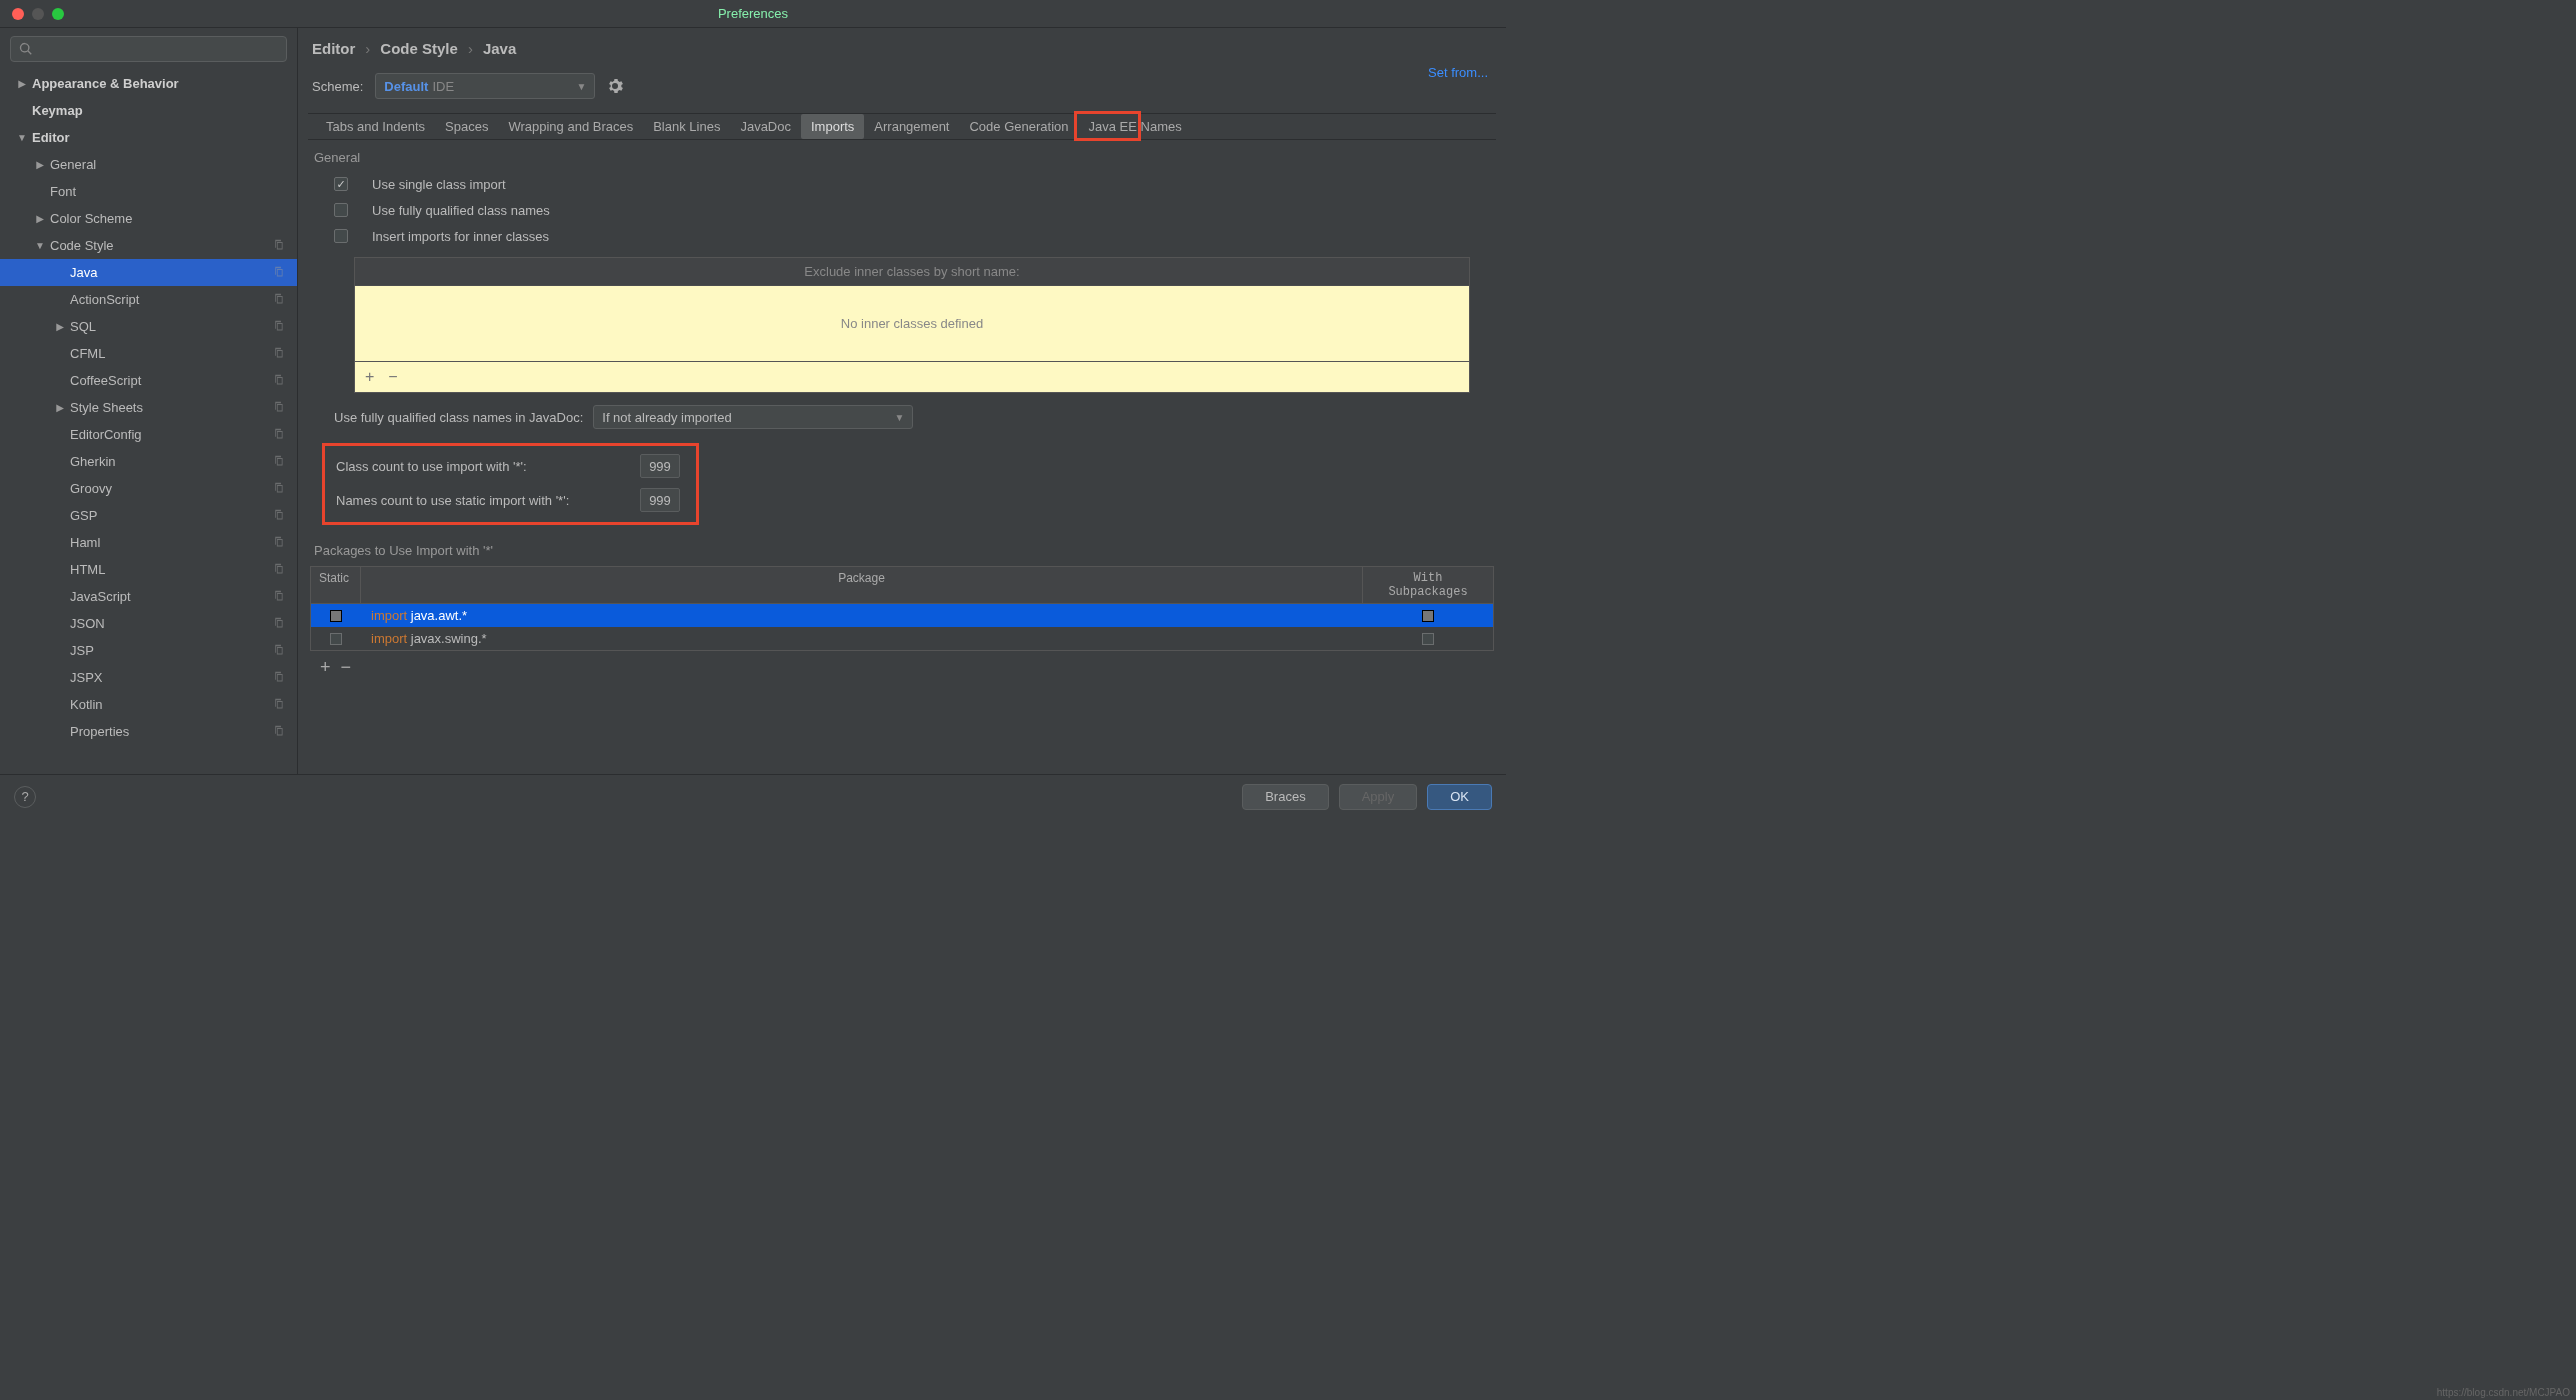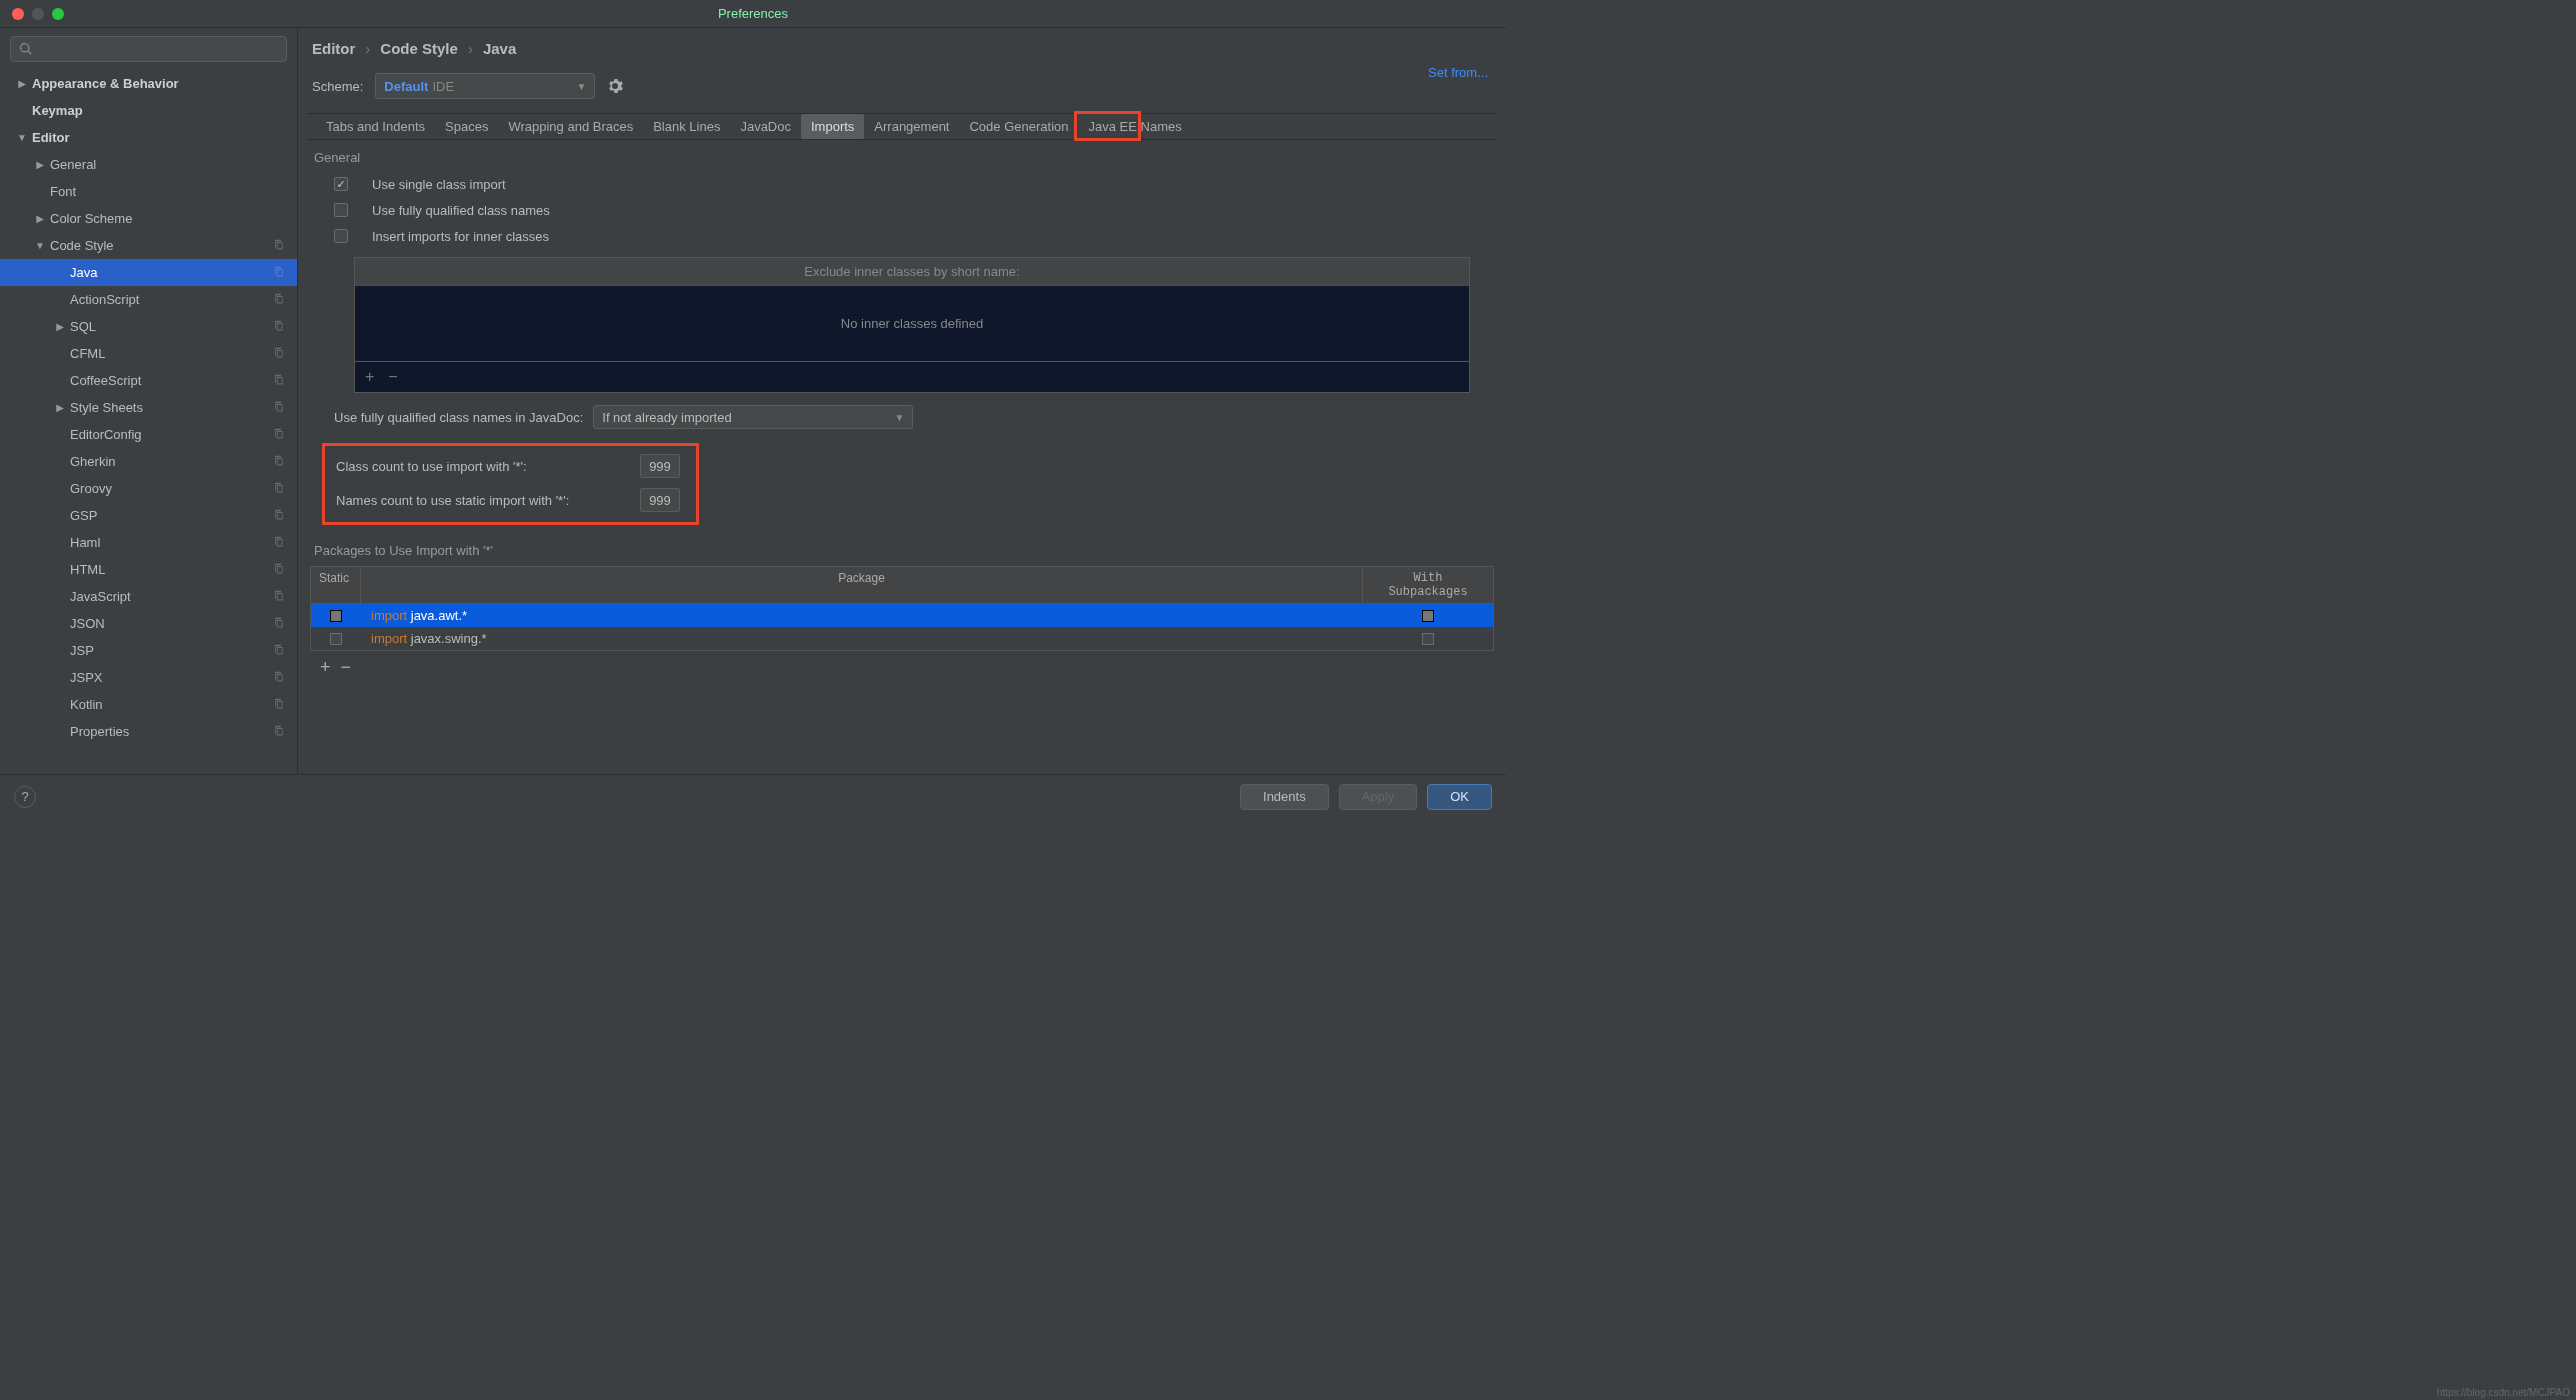--- a/index.html
+++ b/index.html
@@ -40,21 +40,21 @@
     .tabs { display: flex; border-top: 1px solid #2b2d2f; border-bottom: 1px solid #2b2d2f; padding-left: 8px; margin: 0 10px; position: relative; height: 27px; align-items: center; }
     .tab { padding: 5px 10px; color: #aaa; cursor: pointer; border-radius: 2px; font-size:13px; }
     .tab.active { background: #5a5d5e; color: #ddd; }
     .highlight-red { position: absolute; border: 3px solid #e8442d; pointer-events: none; }
     .content { flex: 1; overflow-y: auto; padding: 0 12px 10px; }
     .section-title { color: #999; padding: 10px 4px 6px; font-size:13px; }
     .section-body { padding-left: 24px; }
     .checkbox-row { display: flex; align-items: center; height: 26px; gap: 24px; }
     .checkbox { width: 14px; height: 14px; border: 1px solid #6a6d6e; border-radius: 2px; background: #43494a; display: inline-flex; align-items: center; justify-content: center; }
     .checkbox.checked::after { content: '✓'; color: #ccc; font-size: 11px; line-height: 1; }
-    .inner-panel { margin: 8px 24px 4px 44px; border: 1px solid #555; background: #0f172a; }
+    .inner-panel { margin: 8px 24px 4px 44px; border: 1px solid #555; background: #fef9c3; }
     .inner-panel-title { text-align: center; padding: 6px; color: #888; border-bottom: 1px solid #4a4c4e; background:#424446; }
     .inner-panel-body { text-align: center; padding: 30px; color: #888; }
     .inner-panel-toolbar { border-top: 1px solid #555; padding: 6px 10px; display:flex; gap:14px; color:#777; font-size:16px;}
     .row { display: flex; align-items: center; gap: 10px; padding: 8px 24px; }
     .dropdown { height: 24px; background: #45494a; border: 1px solid #5a5d5e; border-radius: 3px; display: flex; align-items: center; padding: 0 8px; position: relative; }
     .dropdown .chev { position: absolute; right: 8px; color: #888; font-size: 10px; }
     .count-row { display: flex; align-items: center; height: 34px; gap: 8px; }
     .count-row label { width: 296px; }
     .num-input { width: 40px; height: 24px; background: #45494a; border: 1px solid #5a5d5e; color: #bbb; text-align: center; font-size: 13px; border-radius: 2px;}
     .table-wrap { margin: 2px 0 0; border: 1px solid #555; }
@@ -373,21 +373,21 @@
           <span>+</span>
           <span>−</span>
         </div>
       </div>
     </div>
   </div>
   <div class="footer">
     <div class="help">?</div>
     <div class="spacer"></div>
     <div class="btn">
-        <span>Indents</span>
+        <span>Braces</span>
       </div>
     <div class="btn disabled">
         <span>Apply</span>
       </div>
     <div class="btn primary">
         <span>OK</span>
       </div>
   </div>
   <div class="watermark">https://blog.csdn.net/MCJPAO</div>
 </div>

